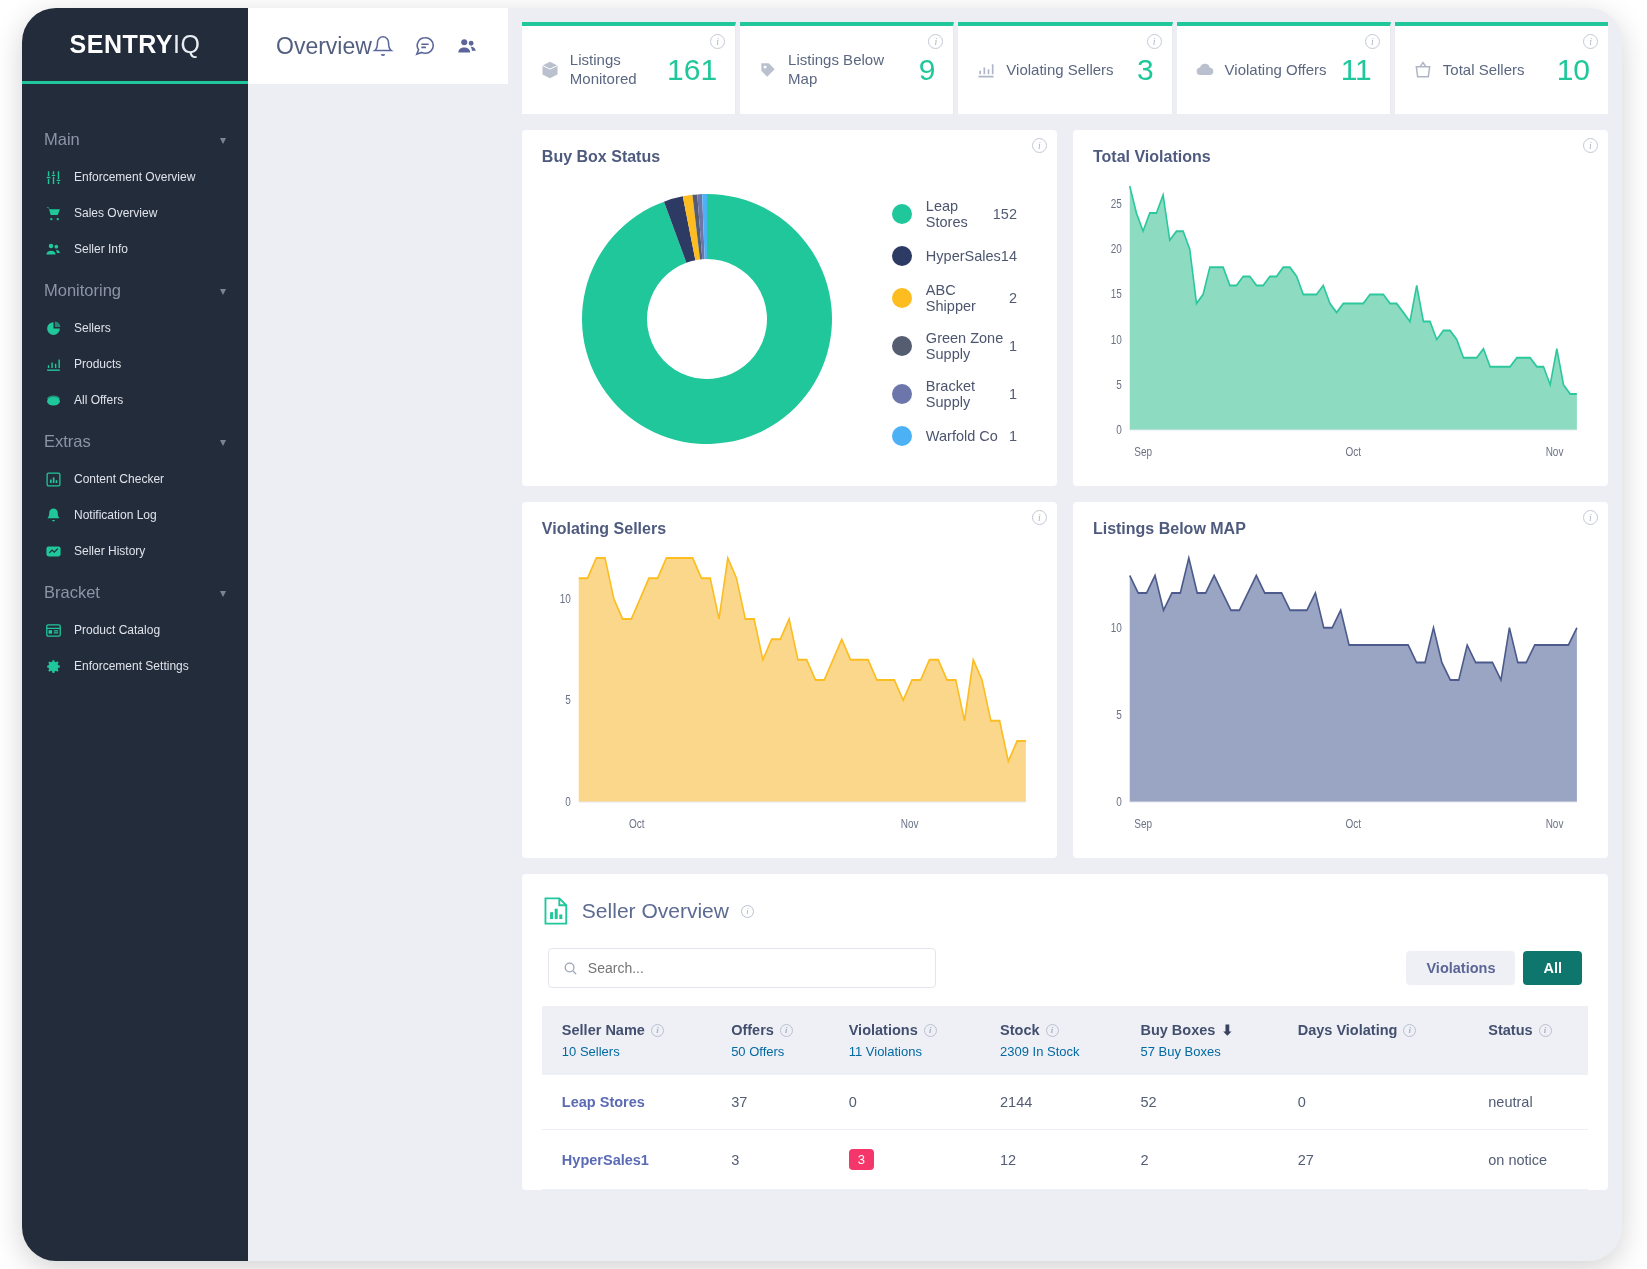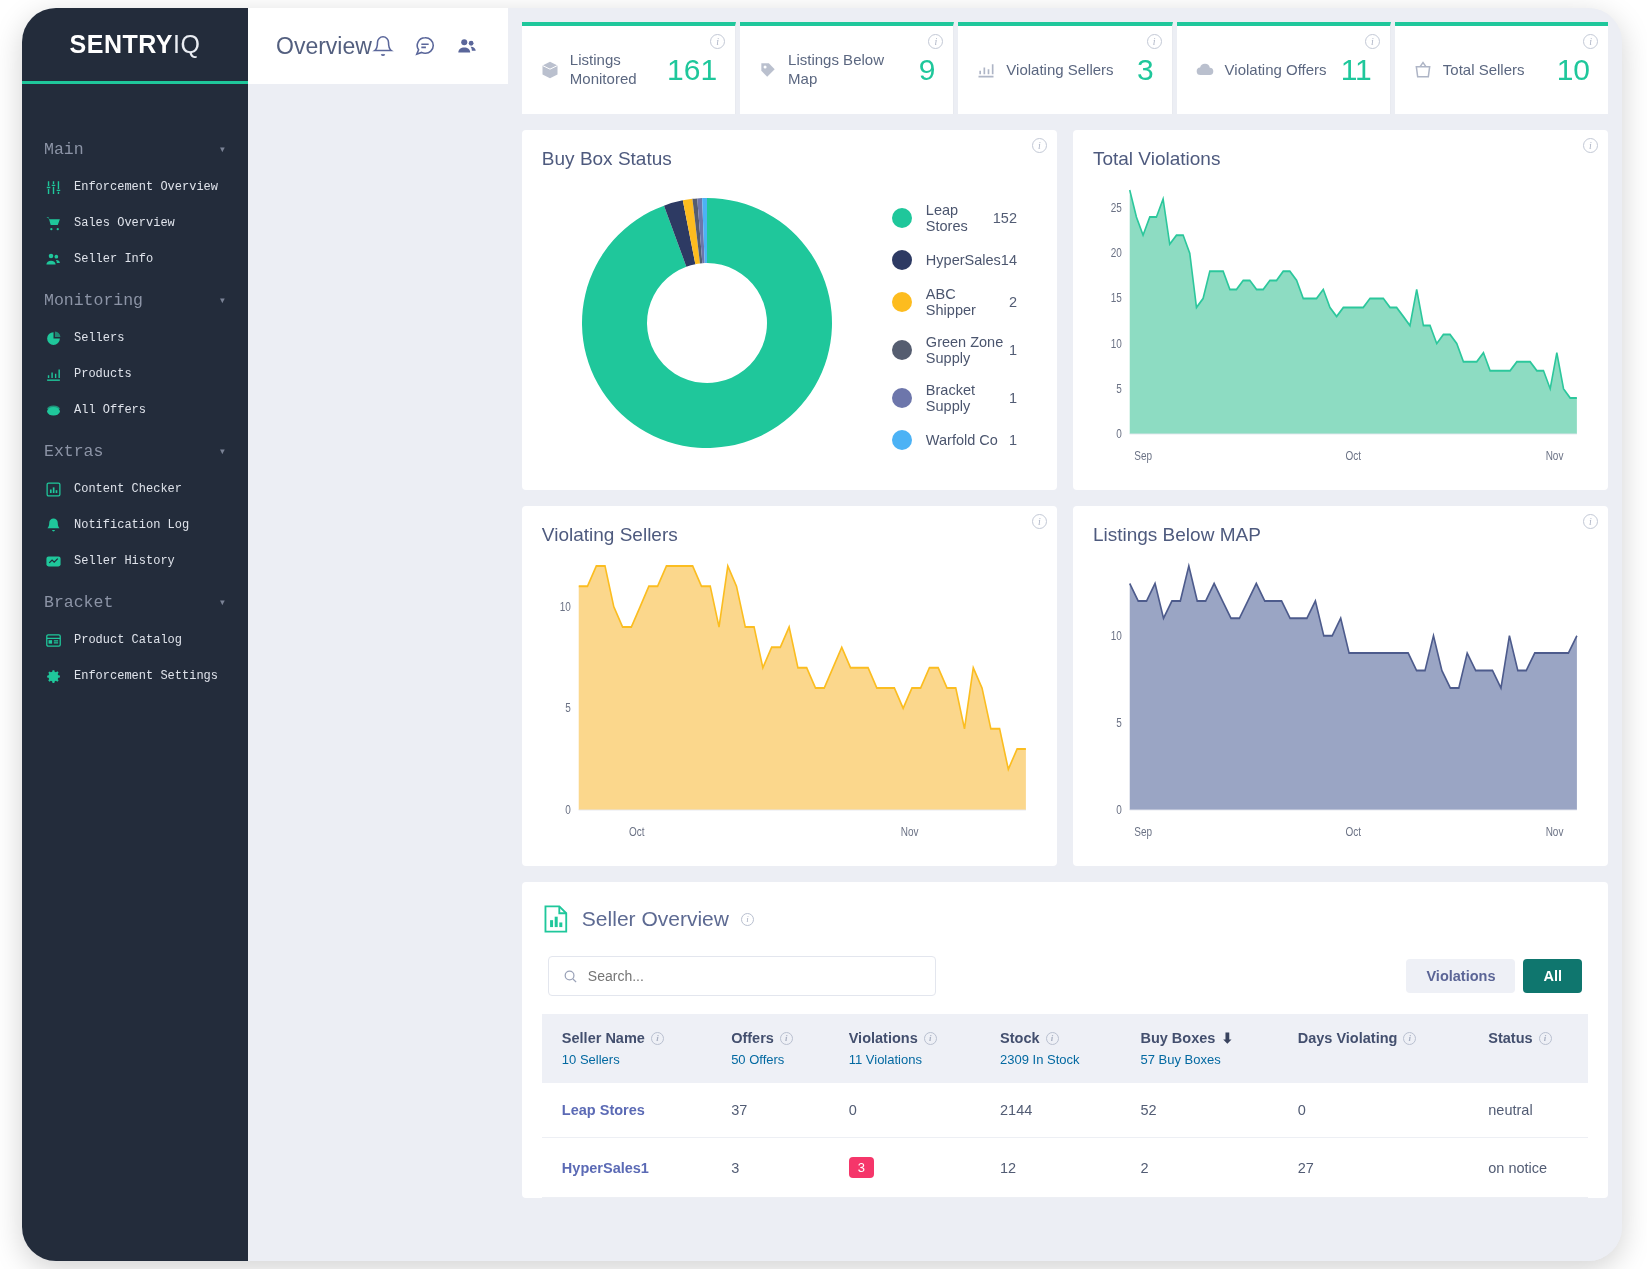--- a/index.html
+++ b/index.html
@@ -28,21 +28,21 @@
     position: relative;
   }
   .brand {
     height: 76px;
     display: flex; align-items: center; justify-content: center;
     border-bottom: 3px solid #1fc79b;
     letter-spacing: .5px;
   }
   .brand .b1 { color: #ffffff; font-size: 25px; font-weight: bold; }
   .brand .b2 { color: #e9ecf2; font-size: 25px; font-weight: 300; }
-  .nav { padding-top: 42px; font-family: Liberation Mono, monospace; }
+  .nav { padding-top: 32px; }
   .nav-group {
     display: flex; align-items: center; justify-content: space-between;
     padding: 14px 22px 10px 22px;
     color: #8c94a6; font-size: 16.5px;
   }
   .nav-group .chev { font-size: 12px; color: #7b8396; }
   .nav-item {
     display: flex; align-items: center; gap: 12px;
     padding: 9px 22px;
     color: #dfe3eb; font-size: 12px;
@@ -111,21 +111,21 @@
     gap: 16px;
     margin-bottom: 16px;
   }
   .card {
     background: #ffffff;
     border-radius: 4px;
     position: relative;
     padding: 18px 20px 14px 20px;
   }
   .card h2 {
-    font-size: 19px; color: #4e5a7e; font-weight: normal;
+    font-size: 16px; color: #4e5a7e; font-weight: bold;
     margin-bottom: 6px;
   }
   .card.violating h2, .card.map h2 { color: #4e5a7e; }
   .chart-box { height: 300px; position: relative; }
   .chart-box svg { width: 100%; height: 100%; display: block; }
 
   
   .donut-wrap { display: flex; align-items: center; height: 300px; }
   .donut { width: 330px; flex: 0 0 330px; height: 290px; }
   .legend { flex: 1; padding-left: 20px; padding-right: 20px; }

